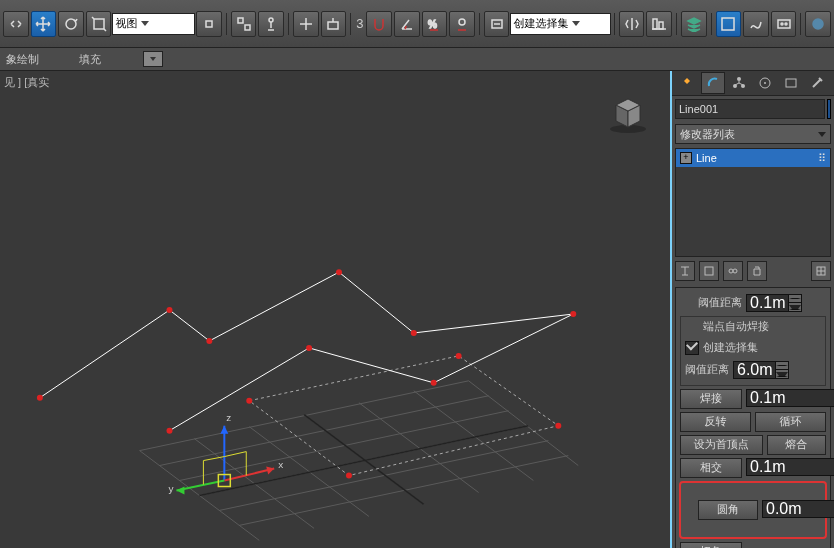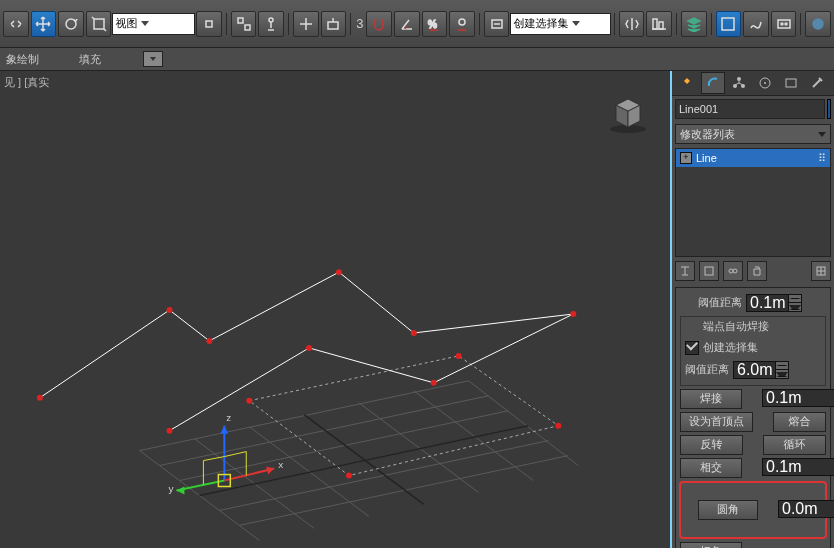--- a/index.html
+++ b/index.html
@@ -35,21 +35,21 @@
   .rollbody{margin:0 3px;background:#4f4f4f;border:1px solid #222;border-top:none;padding:3px 4px;font-size:11px}
   .row{display:flex;align-items:center;margin:2px 0;height:20px}
   .label{flex:0 0 auto;margin-right:4px}
   .spinner{flex:1;display:flex;height:18px}
   .spinner input{flex:1;min-width:0;background:#2f2f2f;border:1px solid #111;color:#fff;font-size:16px;padding:0 3px}
   .spinner .arrows{width:12px;display:flex;flex-direction:column;border:1px solid #111;border-left:none}
   .spinner .arrows div{flex:1;background:#666;display:flex;align-items:center;justify-content:center}
   .spinner .arrows div:first-child{border-bottom:1px solid #111}
   .tri-up{border-left:3px solid transparent;border-right:3px solid transparent;border-bottom:4px solid #222}
   .tri-down{border-left:3px solid transparent;border-right:3px solid transparent;border-top:4px solid #222}
-  .btnrow{display:flex;gap:20px;margin:3px 0}
+  .btnrow{display:flex;gap:4px;margin:3px 0}
   .pbtn{flex:1;height:18px;background:linear-gradient(#6a6a6a,#505050);border:1px solid #222;color:#ddd;font-size:11px;display:flex;align-items:center;justify-content:center;cursor:pointer}
   .checkbox{width:12px;height:12px;border:1px solid #111;background:#2f2f2f;margin-right:4px;position:relative}
   .checkbox.checked::after{content:"";position:absolute;left:1px;top:-1px;width:8px;height:5px;border-left:2px solid #ccc;border-bottom:2px solid #ccc;transform:rotate(-45deg)}
   .highlight{border:2px solid #d33;border-radius:4px;padding:1px;margin:1px -1px}
   .viewport svg.scene{position:absolute;left:0;top:0;width:100%;height:100%}
 </style>
 </head>
 <body>
 
 <div class="toolbar">
@@ -403,26 +403,26 @@
       </div>
 
       <div class="btnrow">
         <div class="pbtn" style="flex:0 0 60px">焊接</div>
         <div class="spinner">
           <input value="0.1m" style="">
 
         </div>
       </div>
       <div class="btnrow">
+        <div class="pbtn">反转</div>
+        <div class="pbtn">循环</div>
+      </div>
+      <div class="btnrow">
         <div class="pbtn" style="flex:1.4">设为首顶点</div>
         <div class="pbtn">熔合</div>
-      </div>
-      <div class="btnrow">
-        <div class="pbtn">反转</div>
-        <div class="pbtn">循环</div>
       </div>
       <div class="btnrow">
         <div class="pbtn" style="flex:0 0 60px">相交</div>
         <div class="spinner">
           <input value="0.1m" style="">
 
         </div>
       </div>
       <div class="highlight">
         <div class="btnrow" style="margin:16px">

